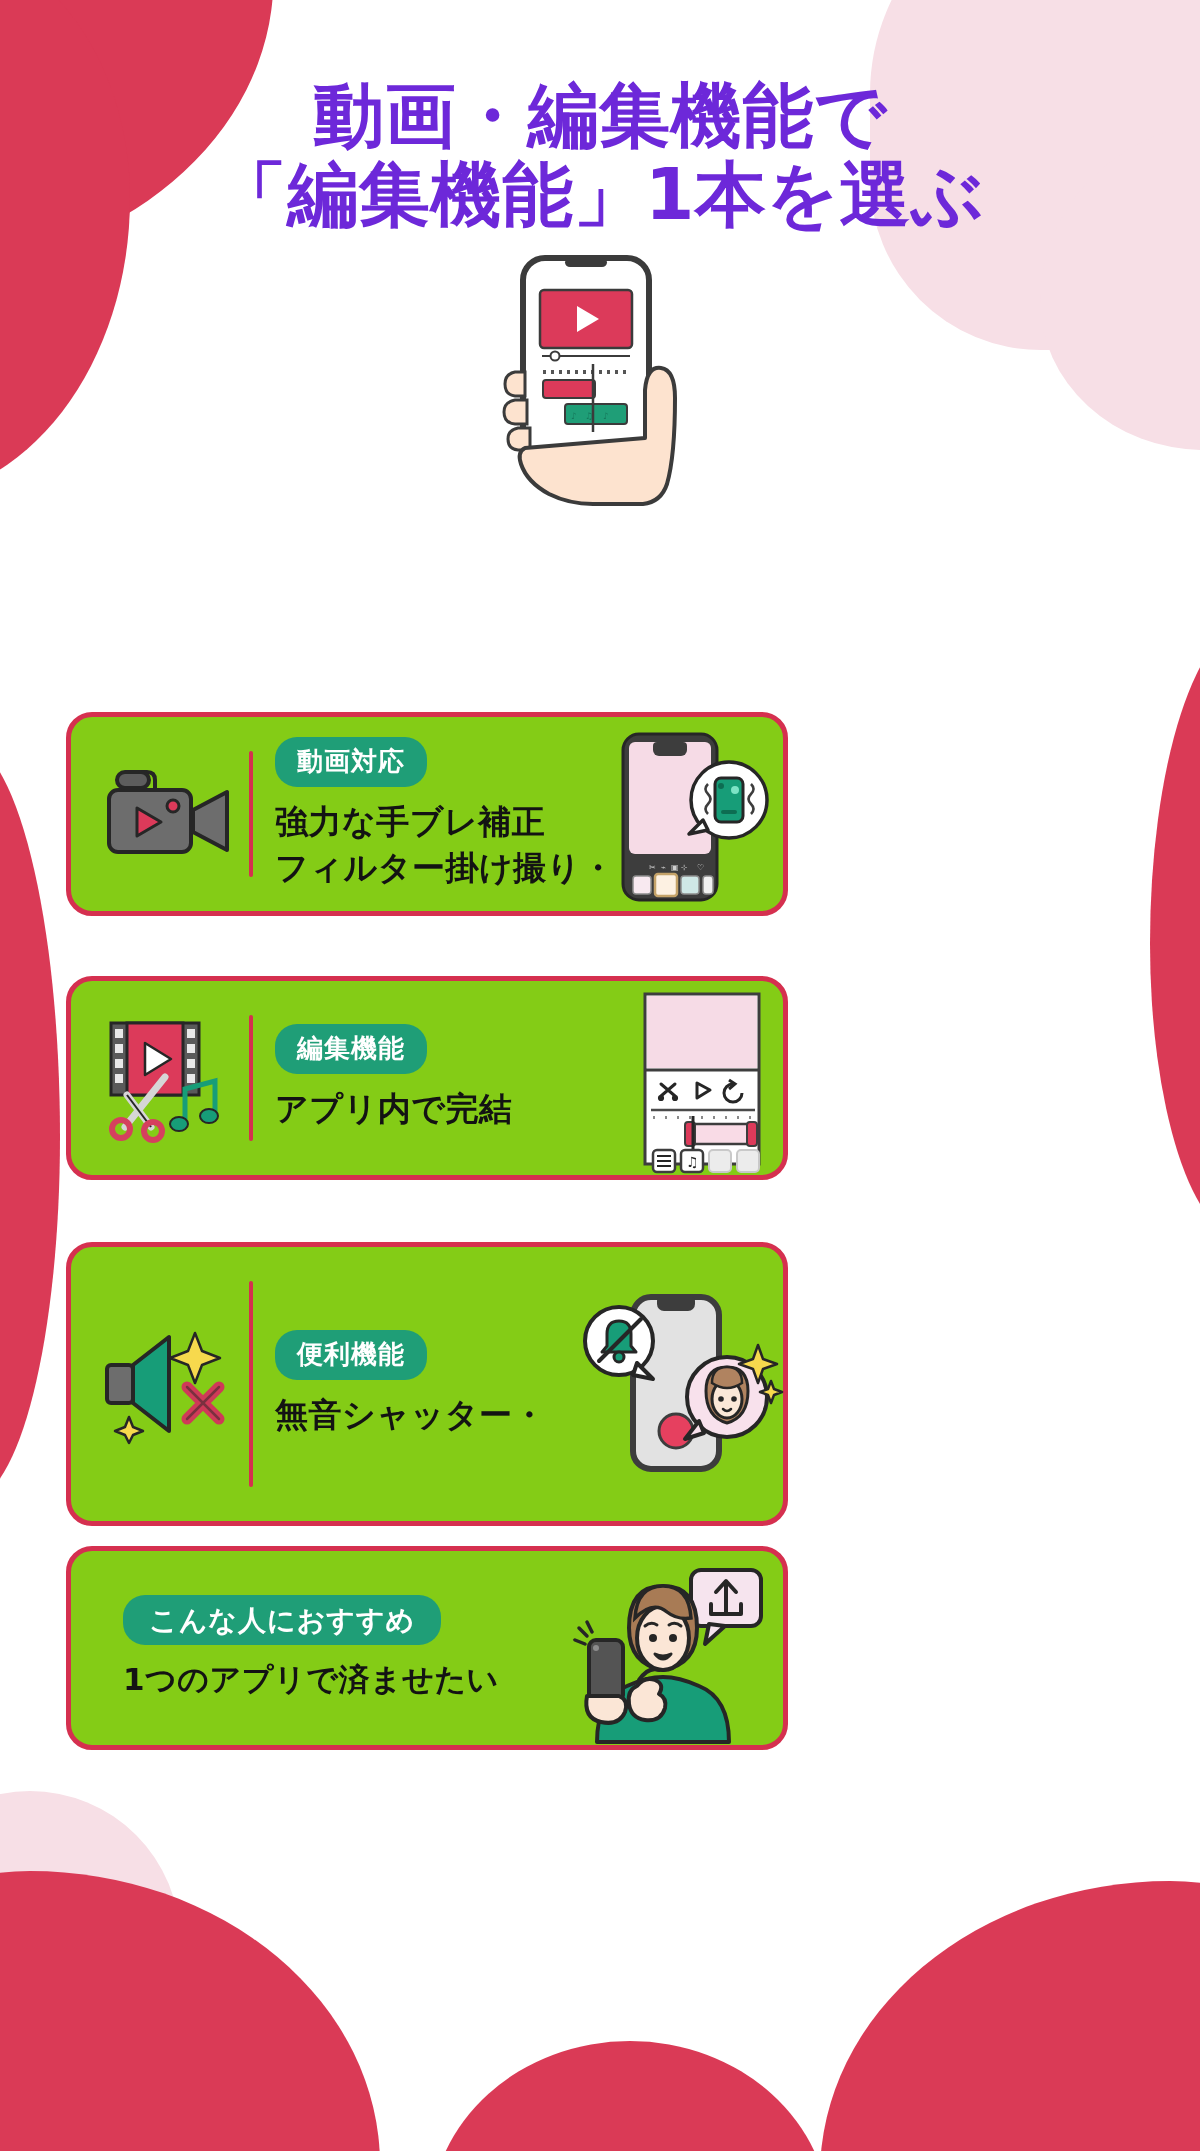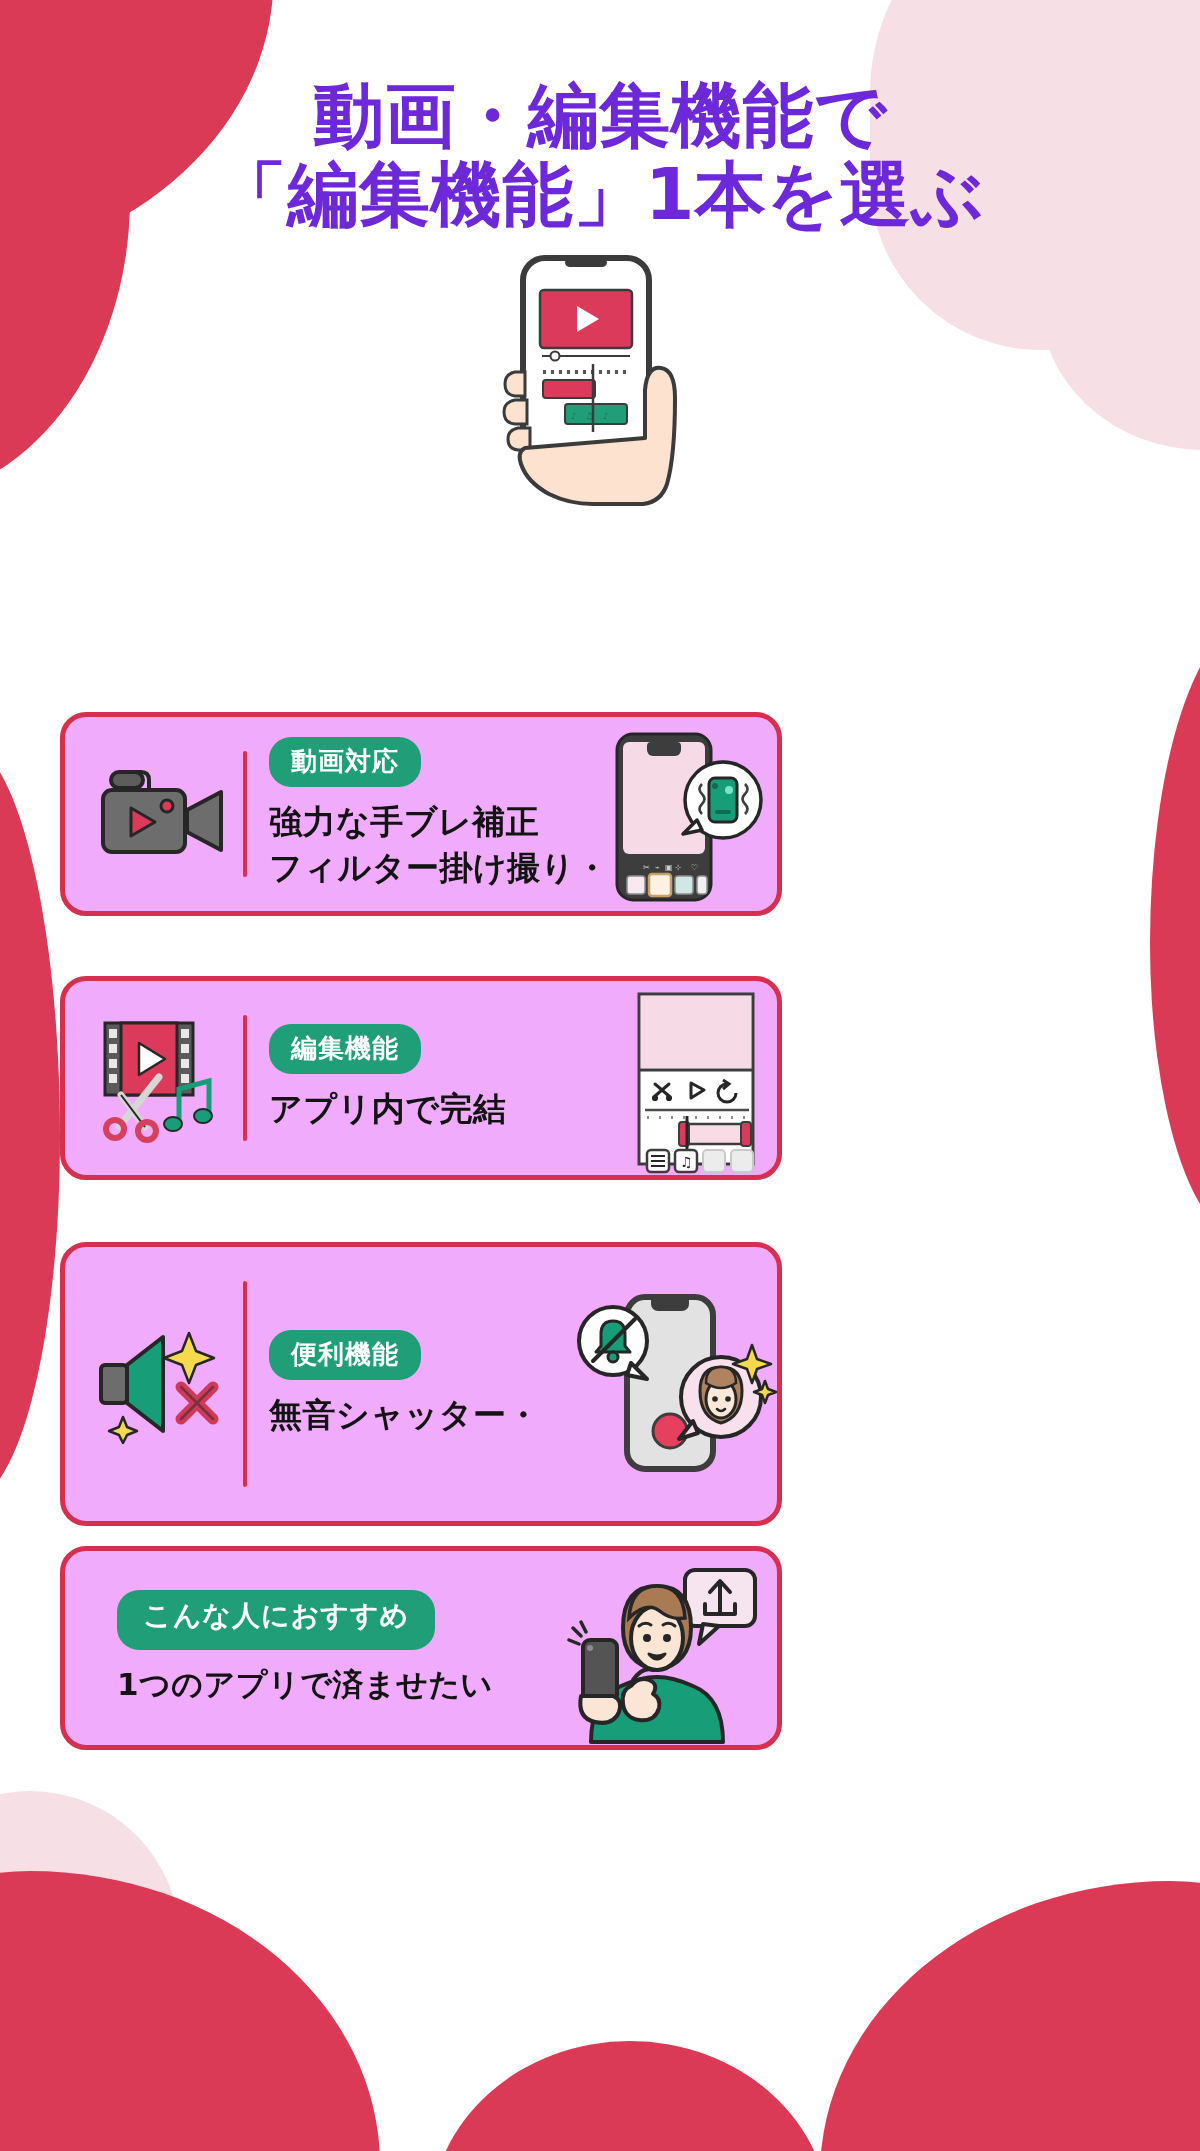--- a/index.html
+++ b/index.html
@@ -109,23 +109,23 @@
   }
   .hero-inner {
     position: relative;
     width: 230px; height: 270px;
     margin: 0 auto;
   }
 
   
   .card {
     position: absolute;
-    left: 60px;
+    left: 66px;
     width: 722px;
-    background: #f0abfc;
+    background: #84cc16;
     border: 5px solid #d5304f;
     border-radius: 26px;
     z-index: 6;
   }
   .card-inner {
     position: relative;
     display: flex;
     align-items: center;
     height: 100%;
     padding: 0 18px;
@@ -172,21 +172,21 @@
   .card-art {
     position: absolute;
     right: 8px;
     top: 50%;
     transform: translateY(-50%);
   }
 
   
   .card-rec .card-inner { padding: 0 26px; }
   .card-rec .card-body { padding-left: 26px; }
-  .card-rec .badge { font-size: 28px; padding: 12px 26px 20px; }
+  .card-rec .badge { font-size: 28px; padding: 12px 26px 10px; }
   .card-rec .card-text { font-size: 31px; line-height: 45px; }
 
   svg { display: block; overflow: visible; }
 </style>
 </head>
 <body>
 
 <div id="page">
 
   <div class="blob blob-tl"></div>

